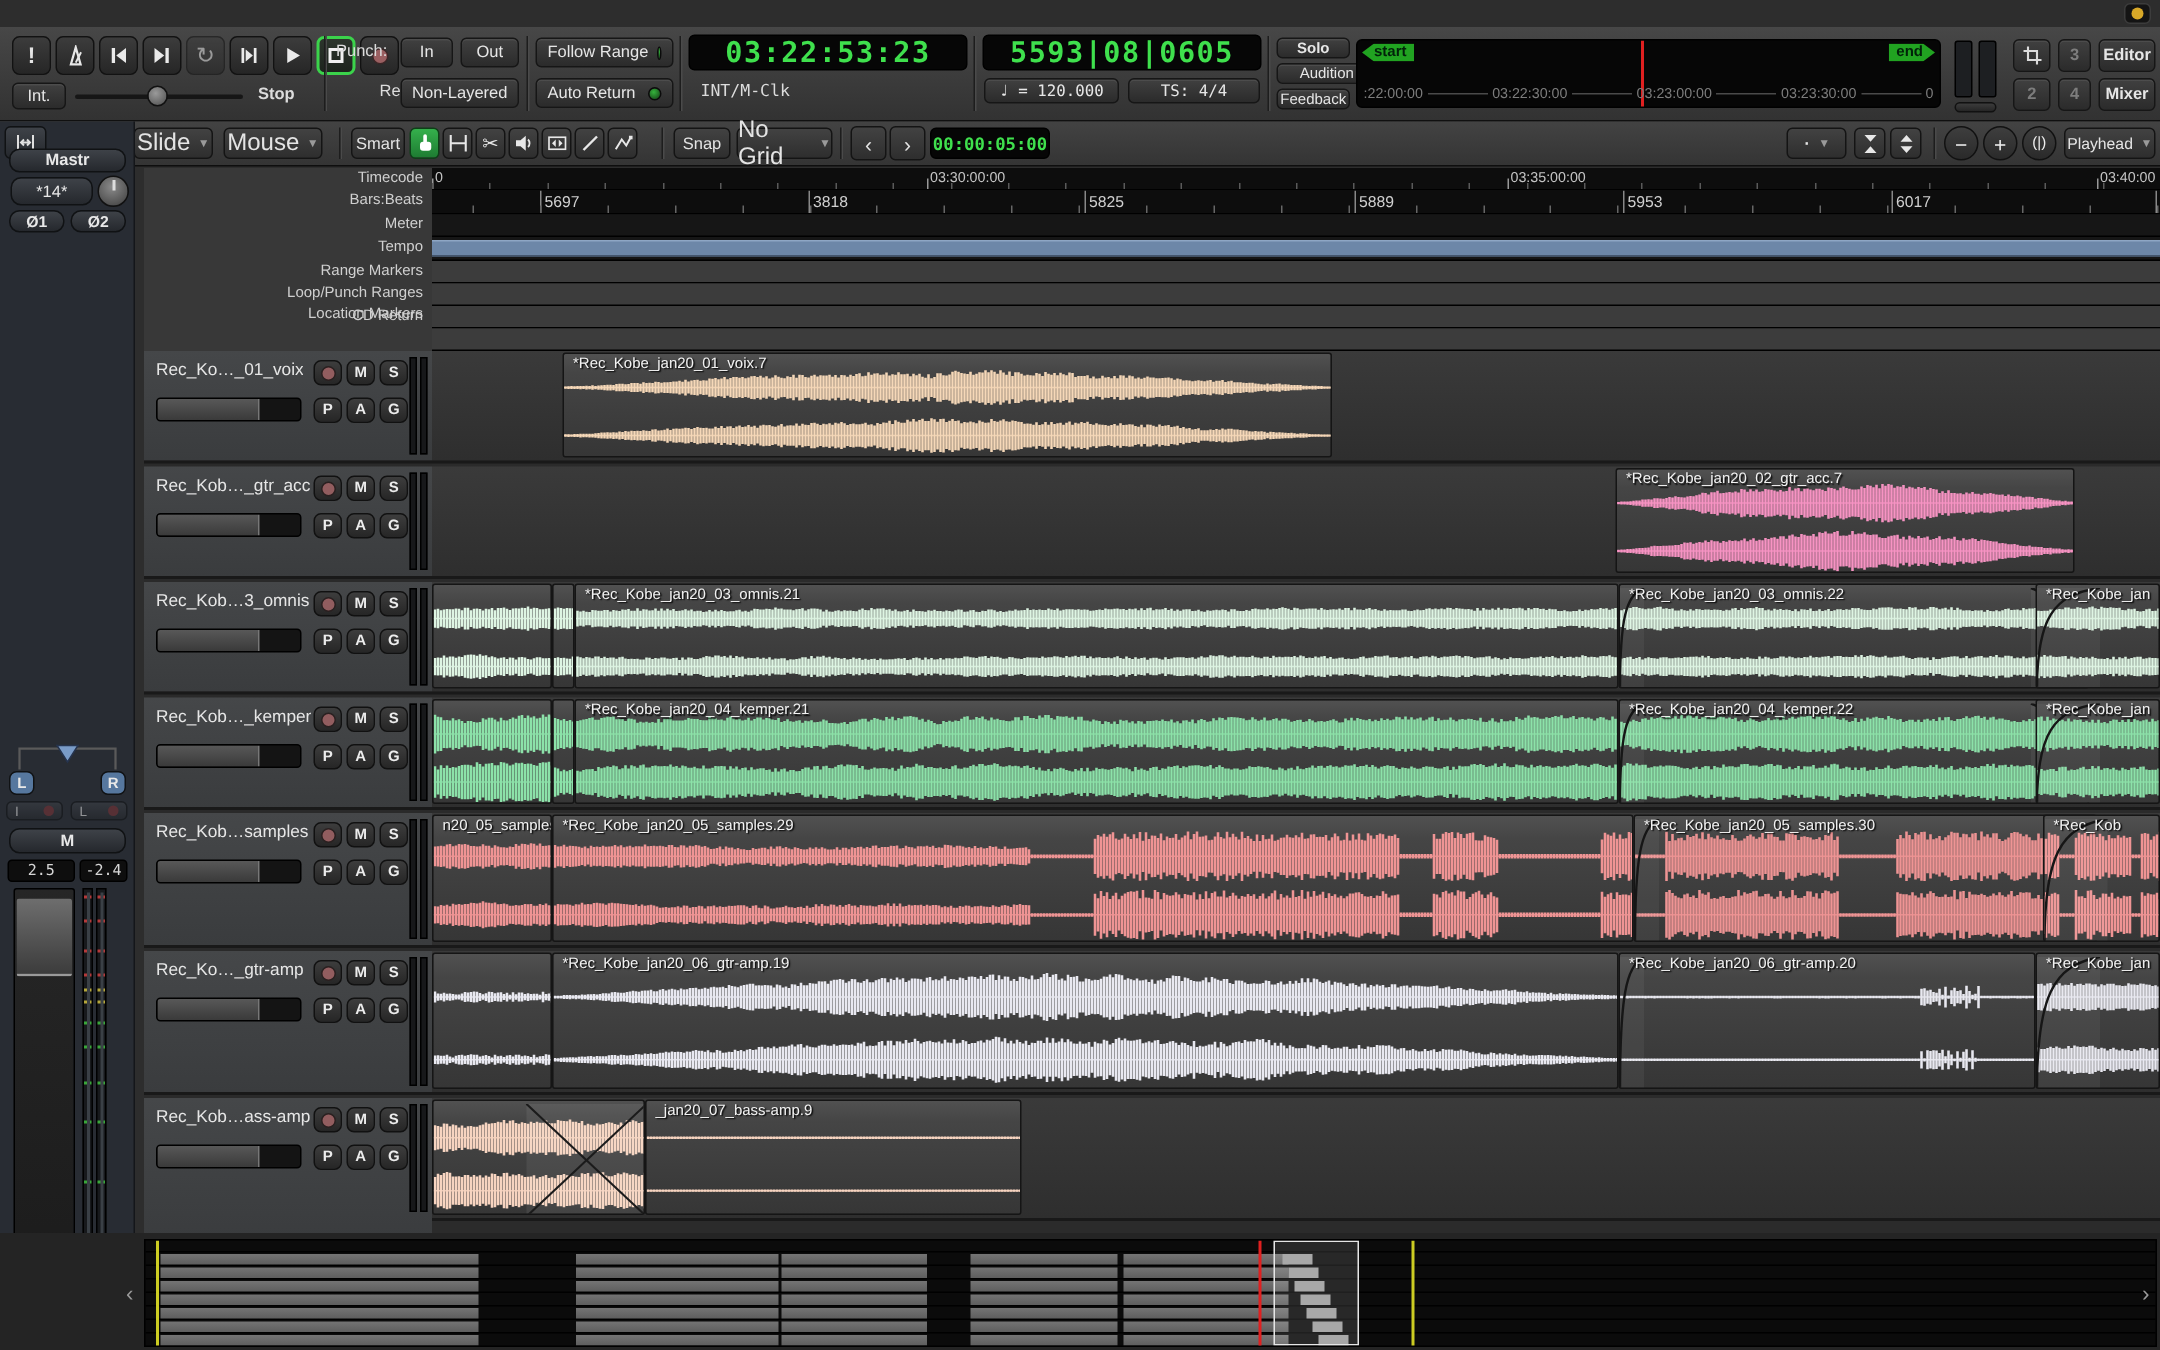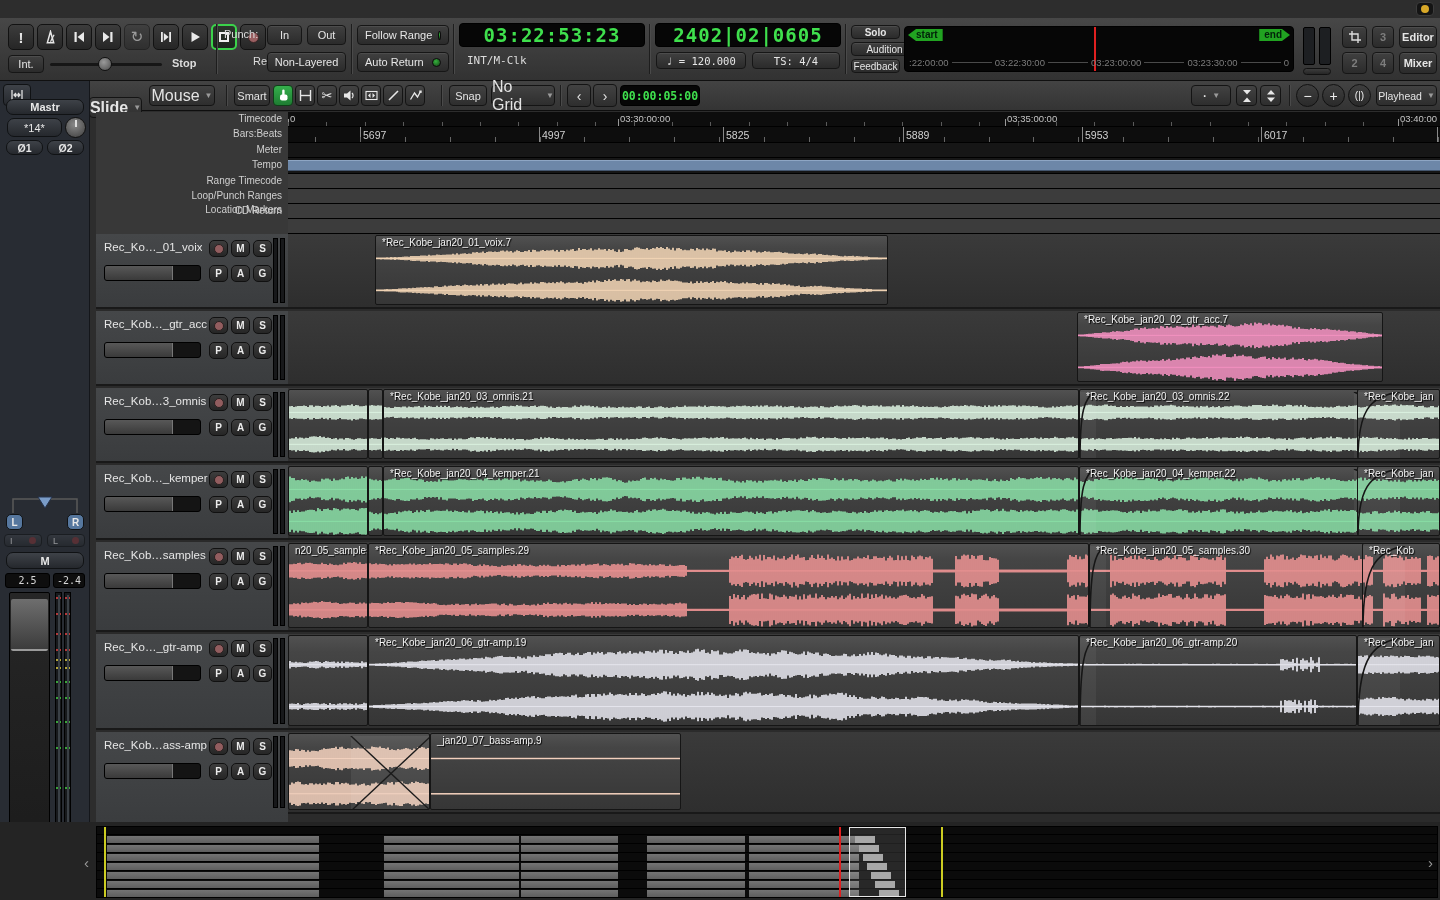--- a/index.html
+++ b/index.html
@@ -146,21 +146,21 @@
         <span class="led"></span>
     </div>
 
     <div class="sep" style="left:453px; top:6px; height:50px;"></div>
 
     <div class="clockbox" style="left:459px; top:5px; width:186px; height:24px; font-size:19px; font-weight:bold; letter-spacing:1px;">03:22:53:23</div>
     <div class="lbl" style="left:467px; top:36px; font-family:'DejaVu Sans Mono',monospace; font-size:11px;">INT/M-Clk</div>
 
     <div class="sep" style="left:649px; top:6px; height:50px;"></div>
 
-    <div class="clockbox" style="left:655px; top:5px; width:186px; height:24px; font-size:19px; font-weight:bold; letter-spacing:1px;">2402|02|0605</div>
+    <div class="clockbox" style="left:655px; top:5px; width:186px; height:24px; font-size:19px; font-weight:bold; letter-spacing:1px;">5593|08|0605</div>
     <div class="btn" style="left:656px; top:34px; width:90px; height:17px; font-family:'DejaVu Sans Mono',monospace; font-size:10.5px;">♩ = 120.000</div>
     <div class="btn" style="left:752px; top:34px; width:88px; height:17px; font-family:'DejaVu Sans Mono',monospace; font-size:10.5px;">TS: 4/4</div>
 
     <div class="sep" style="left:845px; top:6px; height:50px;"></div>
 
     <div class="btn" style="left:851px; top:7px; width:49px; height:14px; font-size:10px; font-weight:bold;">Solo</div>
     <div class="btn" style="left:851px; top:24px; width:67px; height:14px; font-size:10px;">Audition</div>
     <div class="btn" style="left:851px; top:41px; width:49px; height:14px; font-size:10px;">Feedback</div>
 
     <div class="abs" id="minitl" style="left:904px; top:8px; width:390px; height:46px; background:#060606; border:1px solid #000; border-radius:4px; overflow:hidden;">
@@ -190,21 +190,21 @@
         </svg>
       </div>
     <div class="btn dim wbtn" style="left:1372px; top:8px; width:22px; height:22px;">3</div>
     <div class="btn wbtn" style="left:1399px; top:8px; width:38px; height:22px;">Editor</div>
     <div class="btn dim wbtn" style="left:1342px; top:34px; width:25px; height:22px;">2</div>
     <div class="btn dim wbtn" style="left:1372px; top:34px; width:22px; height:22px;">4</div>
     <div class="btn wbtn" style="left:1399px; top:34px; width:38px; height:22px;">Mixer</div>
   </div>
 
   <div id="toolbar2">
-    <div class="toolbtn" style="left:89px; top:16px; width:53px;font-weight:bold;">
+    <div class="toolbtn" style="left:89px; top:4px; width:53px;">
       <span>Slide</span>
         <span class="ddarrow">▼</span>
       </div>
     <div class="toolbtn" style="left:149px; top:4px; width:66px;">
       <span>Mouse</span>
         <span class="ddarrow">▼</span>
       </div>
     <div class="sep" style="left:226px; top:4px; height:21px;"></div>
     <div class="toolbtn" style="left:234px; top:4px; width:36px; font-size:11px;">Smart</div>
     <div class="toolbtn active" style="left:273px; top:4px; width:20px;">
@@ -363,21 +363,21 @@
     <div class="mbtn" style="left:52px; top:766px; width:33px; height:17px;">Po</div>
     <div class="mbtn" style="left:3px; top:785px; width:83px; height:15px; font-size:10px; border-radius:4px;">1 - Ou…- Out 2</div>
     <div class="mbtn" style="left:3px; top:802px; width:83px; height:15px; font-size:10.5px; border-radius:4px;">Cmt</div>
   </div>
 
   <div id="rulerlabels">
       <div class="rlabel" style="top: 1px; right: 6px;">Timecode</div>
       <div class="rlabel" style="top: 16px; right: 6px;">Bars:Beats</div>
       <div class="rlabel" style="top: 32px; right: 6px;">Meter</div>
       <div class="rlabel" style="top: 47px; right: 6px;">Tempo</div>
-      <div class="rlabel" style="top: 63px; right: 6px;">Range Timecode</div>
+      <div class="rlabel" style="top: 63px; right: 6px;">Range Markers</div>
       <div class="rlabel" style="top: 78px; right: 6px;">Loop/Punch Ranges</div>
       <div class="rlabel" style="top: 93px; right: 6px;">CD Return</div>
       <div class="rlabel" style="top: 92px; right: 6px;">Location Markers</div>
     </div>
   <div id="rulers">
       <div class="rrow" style="top: 0px; height: 15px; background: rgb(13, 13, 13); border-bottom: 1px solid rgb(0, 0, 0);">
         <div style="left: 2px; top: 1px; font-size: 9.5px; color: rgb(196, 196, 196); position: absolute; white-space: nowrap;">0</div>
         <div style="left: 0px; bottom: 0px; width: 1px; height: 7px; background: rgb(153, 153, 153); position: absolute;"></div>
         <div style="left: 332px; top: 1px; font-size: 9.5px; color: rgb(196, 196, 196); position: absolute; white-space: nowrap;">03:30:00:00</div>
         <div style="left: 330px; bottom: 0px; width: 1px; height: 7px; background: rgb(153, 153, 153); position: absolute;"></div>
@@ -413,21 +413,21 @@
         <div style="left: 960px; bottom: 0px; width: 1px; height: 4px; background: rgb(90, 90, 90); position: absolute;"></div>
         <div style="left: 998.4px; bottom: 0px; width: 1px; height: 4px; background: rgb(90, 90, 90); position: absolute;"></div>
         <div style="left: 1036.8px; bottom: 0px; width: 1px; height: 4px; background: rgb(90, 90, 90); position: absolute;"></div>
         <div style="left: 1075.2px; bottom: 0px; width: 1px; height: 4px; background: rgb(90, 90, 90); position: absolute;"></div>
         <div style="left: 1113.6px; bottom: 0px; width: 1px; height: 4px; background: rgb(90, 90, 90); position: absolute;"></div>
       </div>
       <div class="rrow" style="top: 15px; height: 16px; background: rgb(13, 13, 13); border-bottom: 1px solid rgb(0, 0, 0);">
         <div style="left: 72px; top: 0px; width: 1px; height: 15px; background: rgb(136, 136, 136); position: absolute;"></div>
         <div style="left: 75px; top: 2px; font-size: 10.5px; color: rgb(208, 208, 208); position: absolute; white-space: nowrap;">5697</div>
         <div style="left: 251px; top: 0px; width: 1px; height: 15px; background: rgb(136, 136, 136); position: absolute;"></div>
-        <div style="left: 254px; top: 2px; font-size: 10.5px; color: rgb(208, 208, 208); position: absolute; white-space: nowrap;">4997</div>
+        <div style="left: 254px; top: 2px; font-size: 10.5px; color: rgb(208, 208, 208); position: absolute; white-space: nowrap;">3818</div>
         <div style="left: 435px; top: 0px; width: 1px; height: 15px; background: rgb(136, 136, 136); position: absolute;"></div>
         <div style="left: 438px; top: 2px; font-size: 10.5px; color: rgb(208, 208, 208); position: absolute; white-space: nowrap;">5825</div>
         <div style="left: 615px; top: 0px; width: 1px; height: 15px; background: rgb(136, 136, 136); position: absolute;"></div>
         <div style="left: 618px; top: 2px; font-size: 10.5px; color: rgb(208, 208, 208); position: absolute; white-space: nowrap;">5889</div>
         <div style="left: 794px; top: 0px; width: 1px; height: 15px; background: rgb(136, 136, 136); position: absolute;"></div>
         <div style="left: 797px; top: 2px; font-size: 10.5px; color: rgb(208, 208, 208); position: absolute; white-space: nowrap;">5953</div>
         <div style="left: 973px; top: 0px; width: 1px; height: 15px; background: rgb(136, 136, 136); position: absolute;"></div>
         <div style="left: 976px; top: 2px; font-size: 10.5px; color: rgb(208, 208, 208); position: absolute; white-space: nowrap;">6017</div>
         <div style="left: 1149px; top: 0px; width: 1px; height: 15px; background: rgb(136, 136, 136); position: absolute;"></div>
         <div style="left: 27px; bottom: 0px; width: 1px; height: 5px; background: rgb(102, 102, 102); position: absolute;"></div>

